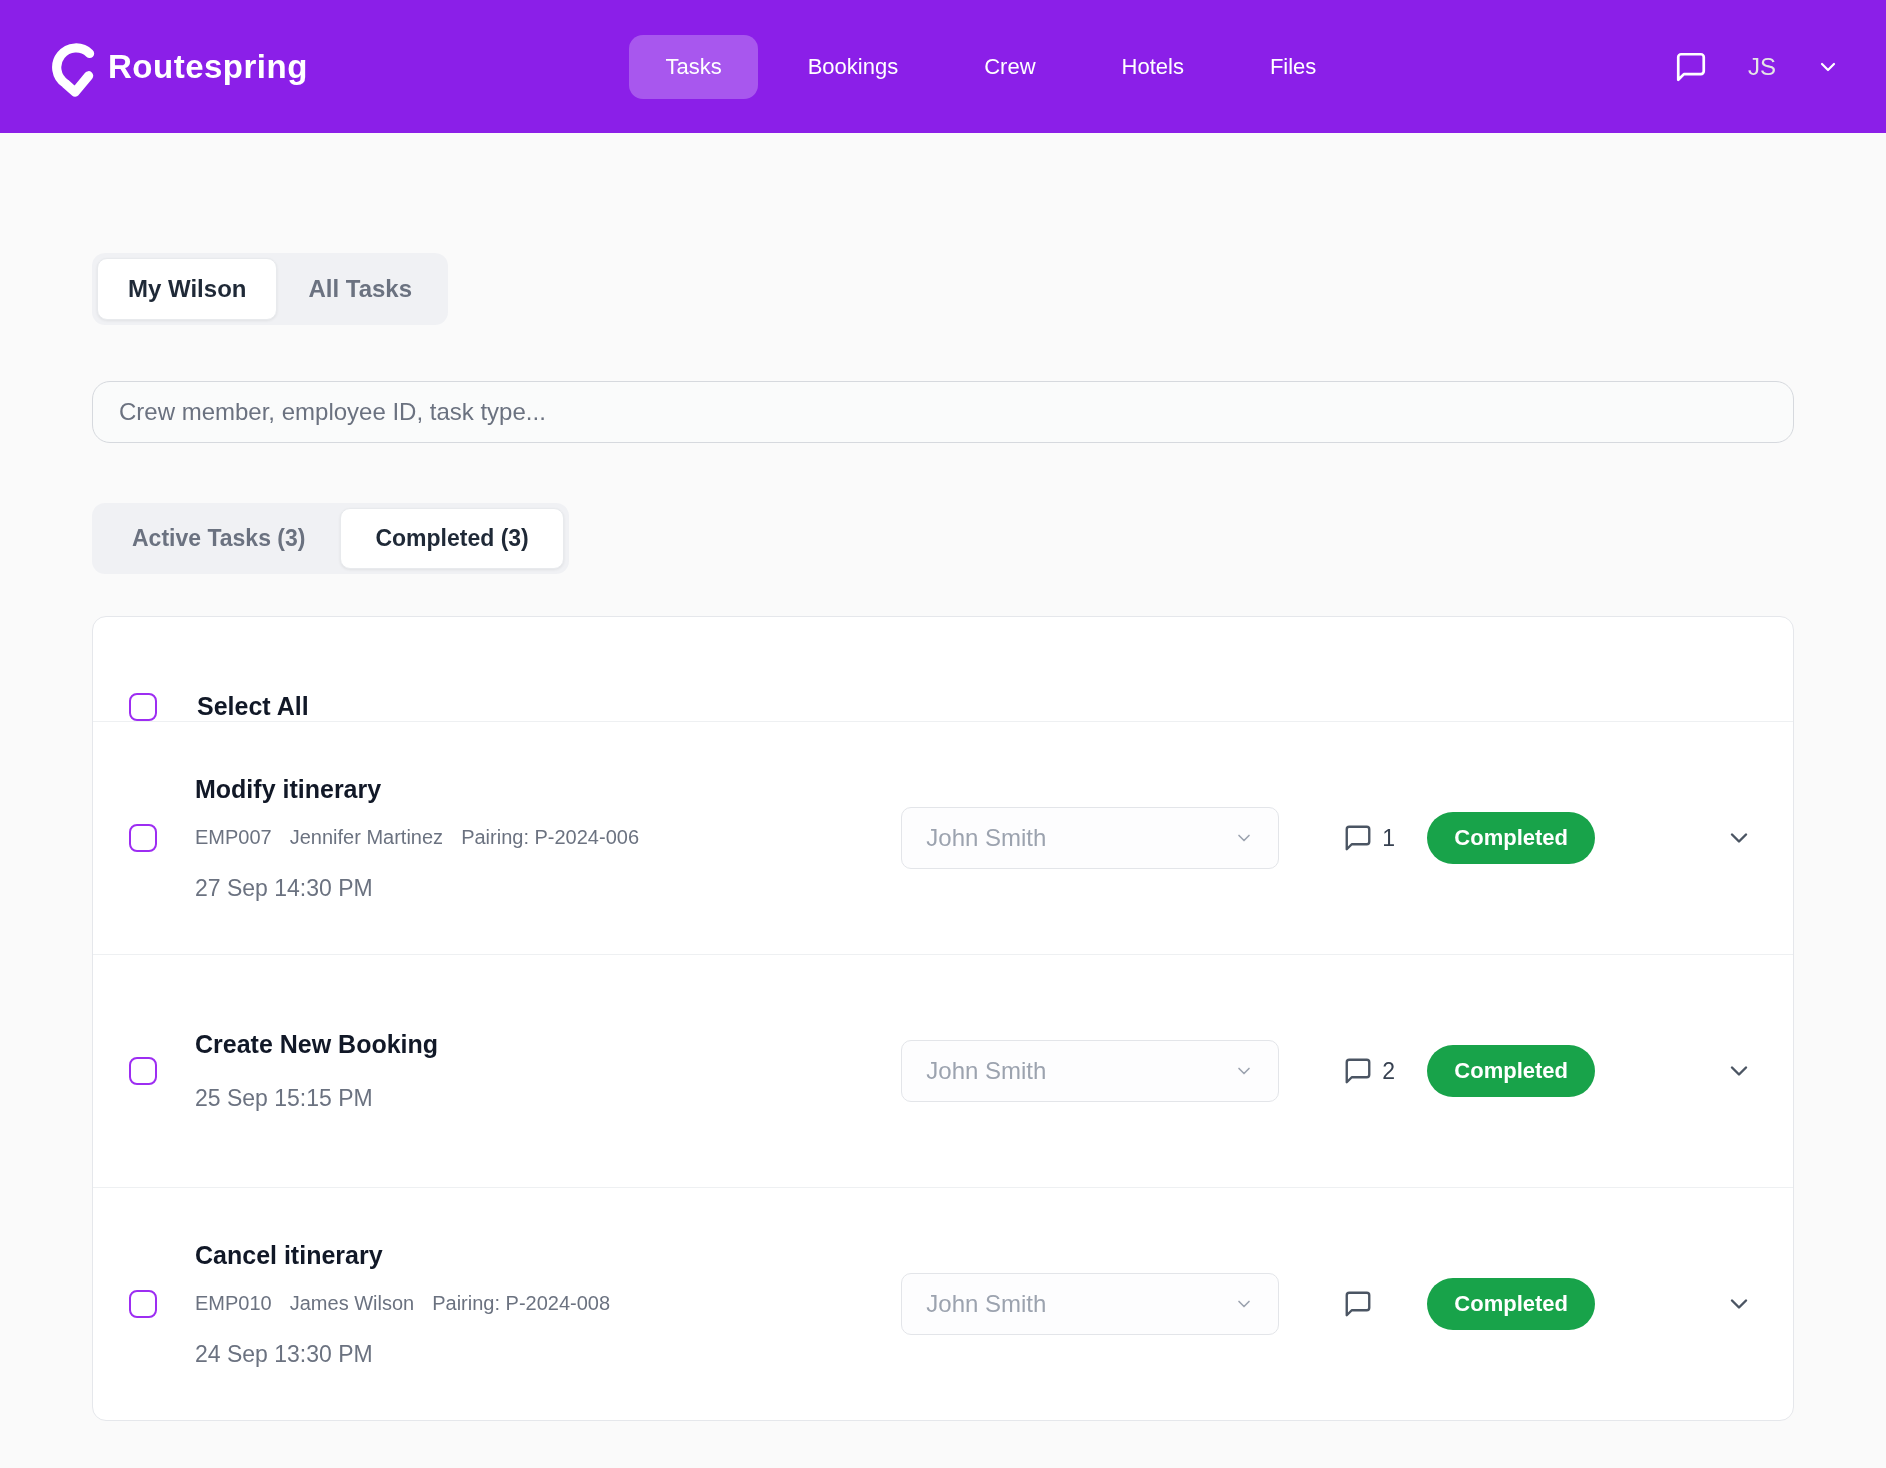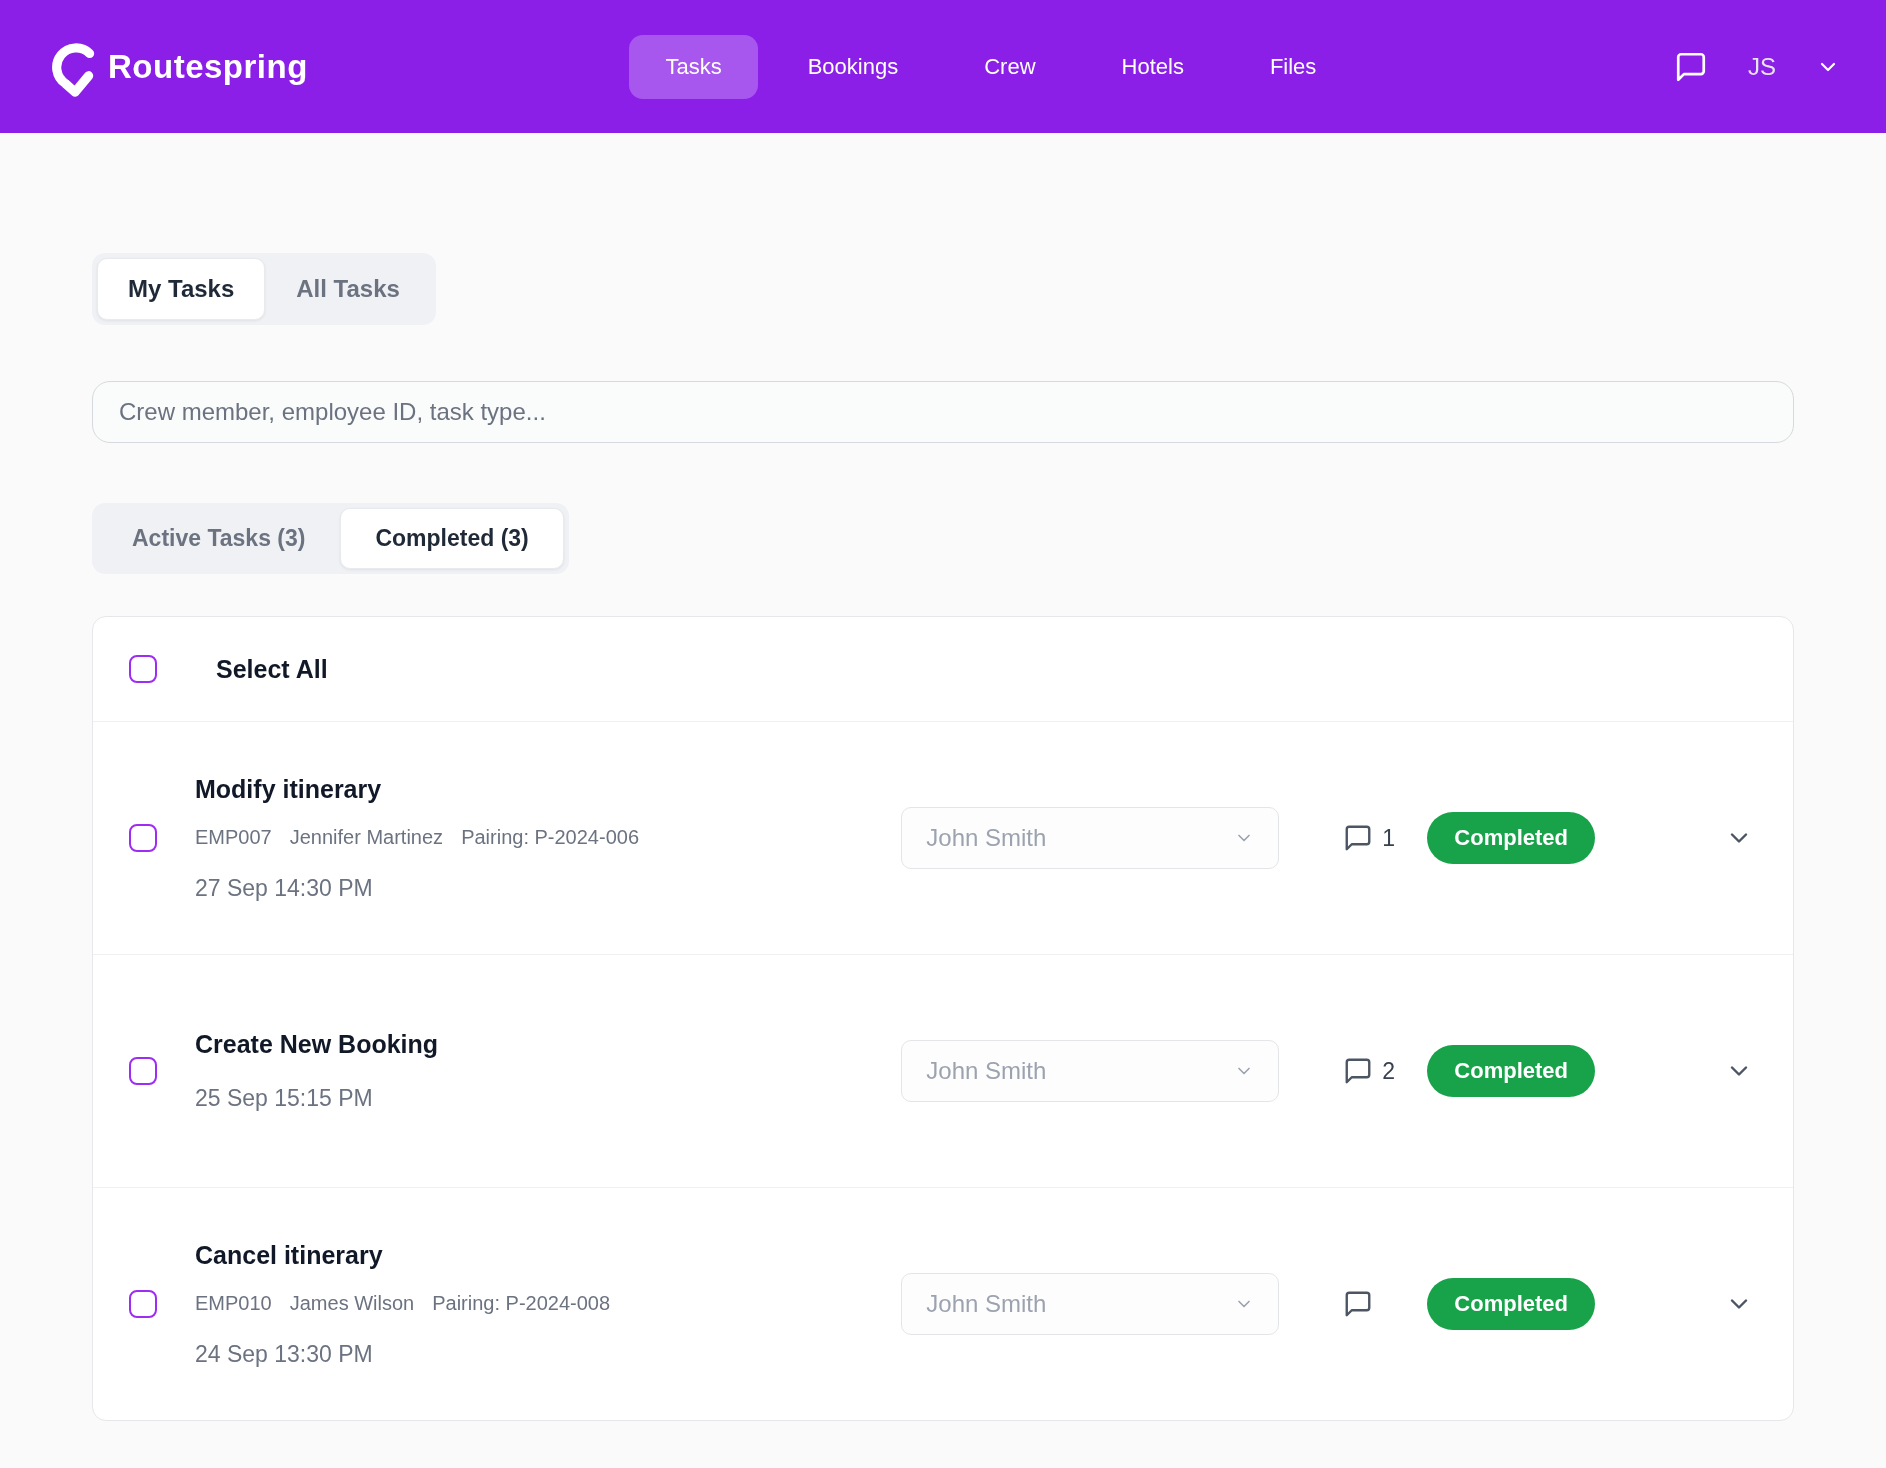--- a/index.html
+++ b/index.html
@@ -95,22 +95,22 @@
   .task-card {
     margin-top:42px;
     background:#ffffff;
     border:1px solid #E5E7EB;
     border-radius:14px;
     overflow:hidden;
   }
   .select-all-row {
     height:104px;
     display:flex;
-    align-items:center;
-    gap:59px;
+    align-items:flex-end;
+    gap:40px;
     padding:0 36px;
   }
   .checkbox {
     width:28px;
     height:28px;
     min-width:28px;
     border:2.5px solid #9D2DF2;
     border-radius:8px;
     background:#ffffff;
     cursor:pointer;
@@ -201,21 +201,21 @@
       <svg width="24" height="24" viewBox="0 0 24 24" fill="none" stroke="#ffffff" stroke-width="2.2" stroke-linecap="round" stroke-linejoin="round">
         <polyline points="6 9 12 15 18 9"></polyline>
       </svg>
     </span>
   </div>
 </header>
 
 <main class="main-content">
 
   <div class="segmented">
-    <button class="seg-btn active">My Tasks</button>
+    <button class="seg-btn active">My Wilson</button>
     <button class="seg-btn">All Tasks</button>
   </div>
 
   <div class="search-wrap">
     <input class="search-input" type="text" placeholder="Crew member, employee ID, task type..." style="">
   </div>
 
   <div class="segmented filter-tabs">
     <button class="seg-btn">Active Tasks (3)</button>
     <button class="seg-btn active">Completed (3)</button>

